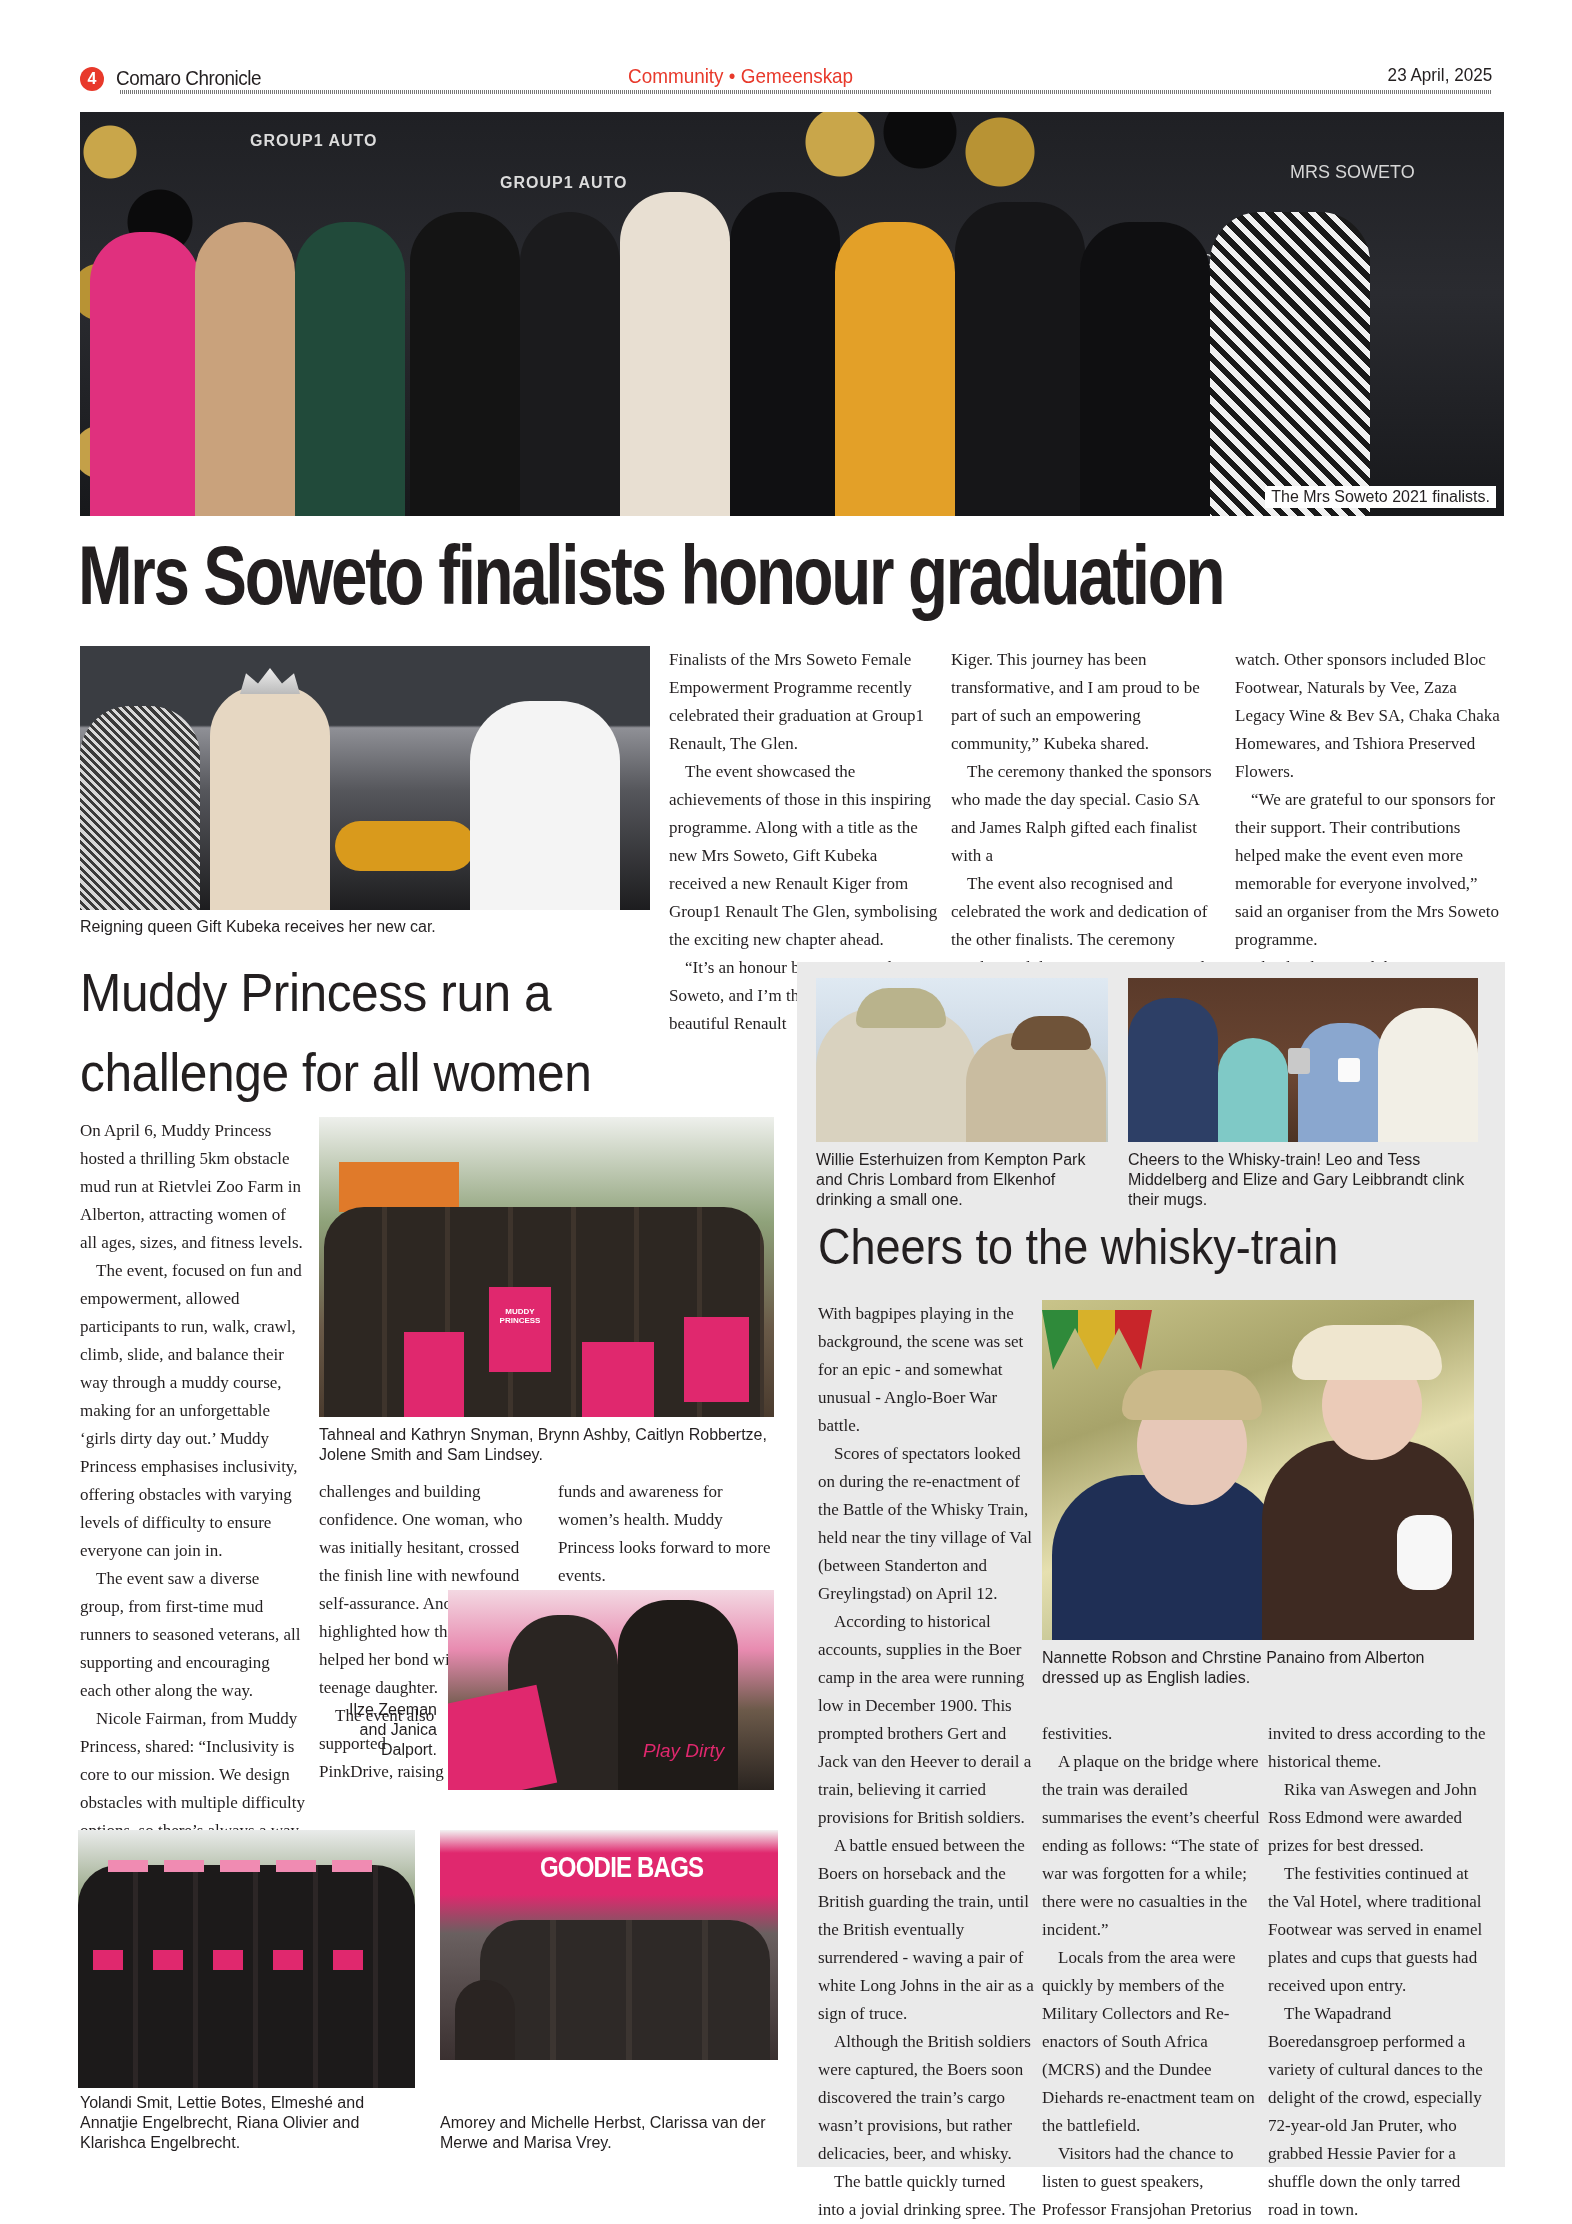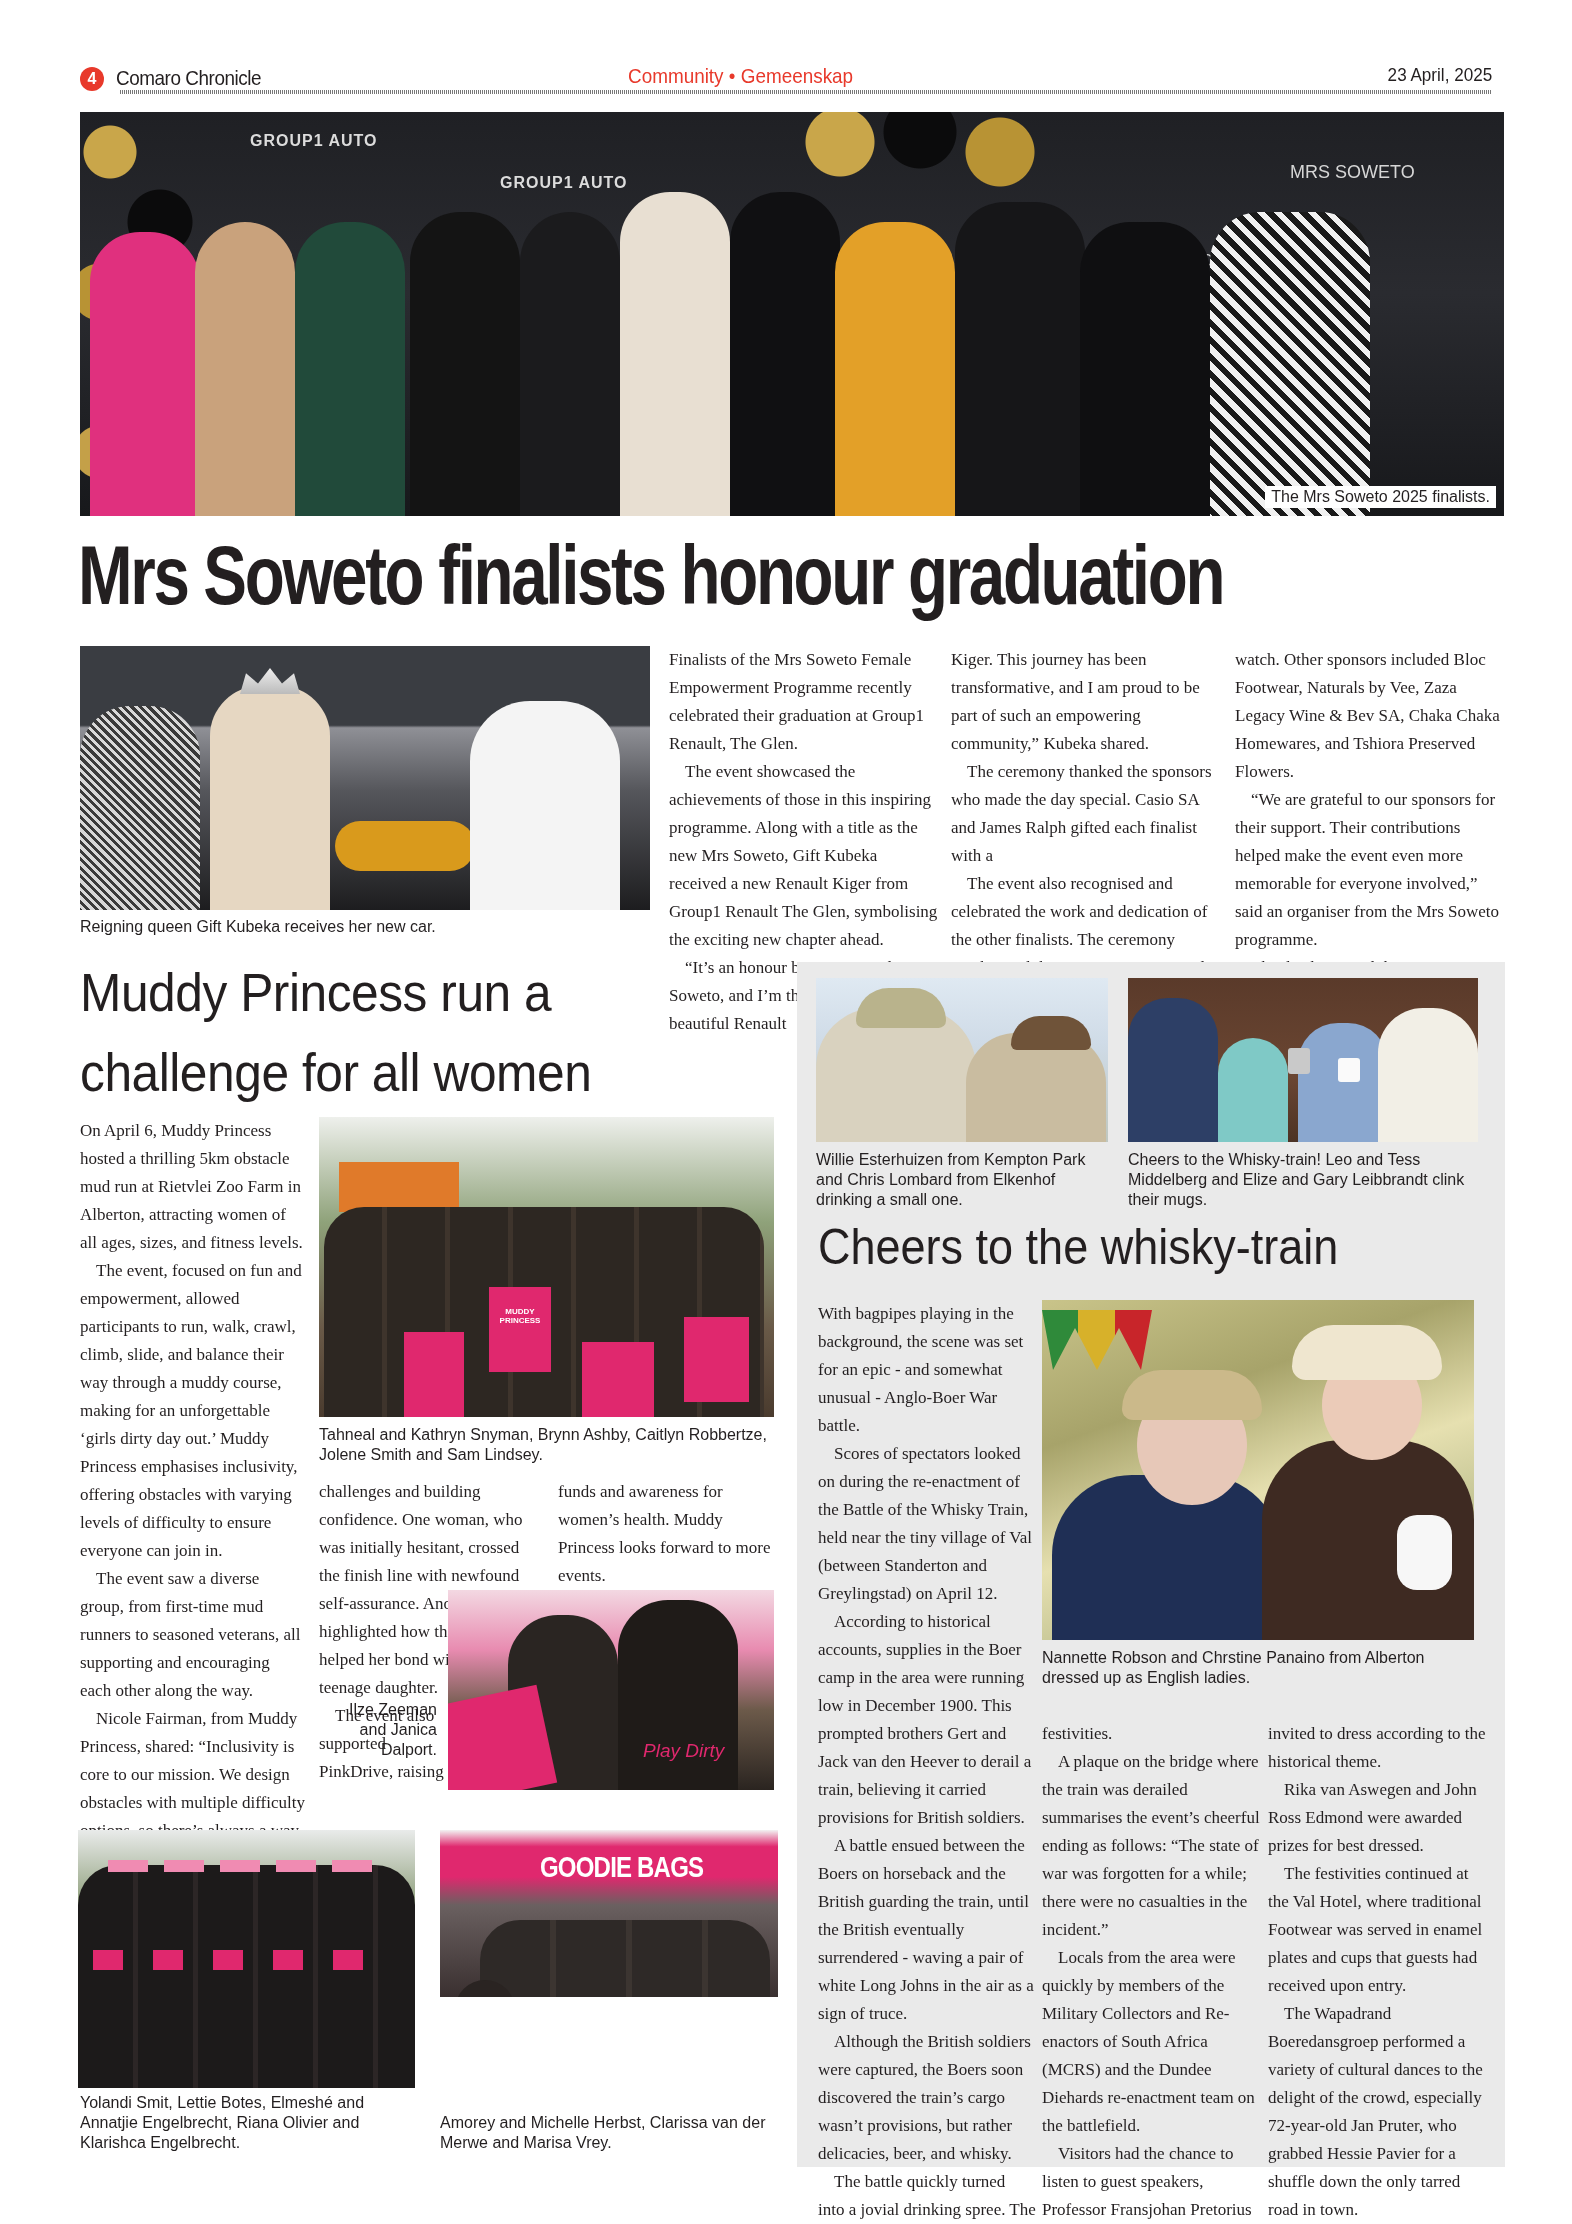--- a/index.html
+++ b/index.html
@@ -57,21 +57,21 @@
   <div class="shape" style="left:115px; top:110px; width:100px; height:300px; background:#c9a27c; border-radius:50px 50px 0 0;"></div>
   <div class="shape" style="left:215px; top:110px; width:110px; height:300px; background:#214a3a; border-radius:50px 50px 0 0;"></div>
   <div class="shape" style="left:330px; top:100px; width:110px; height:310px; background:#141414; border-radius:50px 50px 0 0;"></div>
   <div class="shape" style="left:440px; top:100px; width:100px; height:310px; background:#1b1b1d; border-radius:50px 50px 0 0;"></div>
   <div class="shape" style="left:540px; top:80px; width:110px; height:330px; background:#e8dfd2; border-radius:50px 50px 0 0;"></div>
   <div class="shape" style="left:650px; top:80px; width:110px; height:330px; background:#101012; border-radius:50px 50px 0 0;"></div>
   <div class="shape" style="left:755px; top:110px; width:120px; height:300px; background:#e3a028; border-radius:50px 50px 0 0;"></div>
   <div class="shape" style="left:875px; top:90px; width:130px; height:320px; background:#161618; border-radius:50px 50px 0 0;"></div>
   <div class="shape" style="left:1000px; top:110px; width:130px; height:300px; background:#0f0f11; border-radius:50px 50px 0 0;"></div>
   <div class="shape" style="left:1130px; top:100px; width:160px; height:310px; background: repeating-linear-gradient(45deg,#f1f1f1 0 6px,#1a1a1a 6px 12px); border-radius:50px 50px 0 0;"></div>
-  <div class="inset-caption abs">The Mrs Soweto 2025 finalists.</div>
+  <div class="inset-caption abs">The Mrs Soweto 2021 finalists.</div>
 </div>
 
 <div class="abs headline-main">Mrs Soweto finalists honour graduation</div>
 
 <div class="photo" style="left:80px; top:646px; width:570px; height:264px; background: linear-gradient(180deg,#3a3d42 0%,#3a3d42 30%,#8f9096 31%,#55565b 55%,#1d1d1f 100%);">
   <div class="shape" style="left:0; top:60px; width:120px; height:210px; background: repeating-linear-gradient(45deg,#d8d8d8 0 3px,#3a3a3a 3px 6px); border-radius:50px 50px 0 0;"></div>
   <div class="shape" style="left:130px; top:40px; width:120px; height:230px; background:#e6d7c2; border-radius:50px 50px 0 0;"></div>
   <div class="shape" style="left:160px; top:22px; width:60px; height:26px; background: linear-gradient(#eee,#bbb); clip-path: polygon(0 100%,10% 20%,30% 60%,50% 0,70% 60%,90% 20%,100% 100%);"></div>
   <div class="shape" style="left:255px; top:175px; width:140px; height:50px; background:#d99a1c; border-radius:30px;"></div>
   <div class="shape" style="left:390px; top:55px; width:150px; height:215px; background:#f4f4f4; border-radius:60px 60px 0 0;"></div>
@@ -132,21 +132,21 @@
   <span>Ilze Zeeman and Janica Dalport.</span>
 </div>
 
 <div class="photo" style="left:78px; top:1830px; width:337px; height:258px; background: linear-gradient(180deg,#e9ebea 0%,#9aa98a 25%,#5a7a3a 60%,#4b6a2a 100%);">
   <div class="shape" style="left:0; top:35px; width:337px; height:225px; background: repeating-linear-gradient(90deg,#1c1a1a 0 55px,#2c2626 55px 60px); border-radius:40px 40px 0 0;"></div>
   <div class="shape" style="left:30px; top:30px; width:280px; height:12px; background: repeating-linear-gradient(90deg,#f08bb2 0 40px,transparent 40px 56px);"></div>
   <div class="shape" style="left:15px; top:120px; width:300px; height:20px; background: repeating-linear-gradient(90deg,#e0286e 0 30px,transparent 30px 60px);"></div>
 </div>
 <div class="abs caption" style="left:80px; top:2093px; width:320px;">Yolandi Smit, Lettie Botes, Elmeshé and Annatjie Engelbrecht, Riana Olivier and Klarishca Engelbrecht.</div>
 
-<div class="photo" style="left:440px; top:1830px; width:338px; height:167px; background: linear-gradient(180deg,#f2f2f2 0%,#e0286e 10%,#e0286e 28%,#6a6060 45%,#3a3030 100%);">
+<div class="photo" style="left:440px; top:1830px; width:338px; height:230px; background: linear-gradient(180deg,#f2f2f2 0%,#e0286e 10%,#e0286e 28%,#6a6060 45%,#3a3030 100%);">
   <div class="shape sans" style="left:100px; top:20px; color:#fff; font-weight:bold; font-size:30px; letter-spacing:-1px; transform:scaleX(0.8); transform-origin:left;">GOODIE BAGS</div>
   <div class="shape" style="left:40px; top:90px; width:290px; height:145px; background: repeating-linear-gradient(90deg,#2e2927 0 70px,#3c3531 70px 76px); border-radius:40px 40px 0 0;"></div>
   <div class="shape" style="left:15px; top:150px; width:60px; height:85px; background:#2a2422; border-radius:30px 30px 0 0;"></div>
 </div>
 <div class="abs caption" style="left:440px; top:2113px; width:345px;">Amorey and Michelle Herbst, Clarissa van der Merwe and Marisa Vrey.</div>
 
 <div class="abs grey-panel"></div>
 
 <div class="photo" style="left:816px; top:978px; width:292px; height:164px; background: linear-gradient(180deg,#dfe9f2 0%,#cfdbe7 40%,#bfc7c0 100%);">
   <div class="shape" style="left:0; top:30px; width:160px; height:140px; background:#d9d2bf; border-radius:60px 60px 0 0;"></div>

